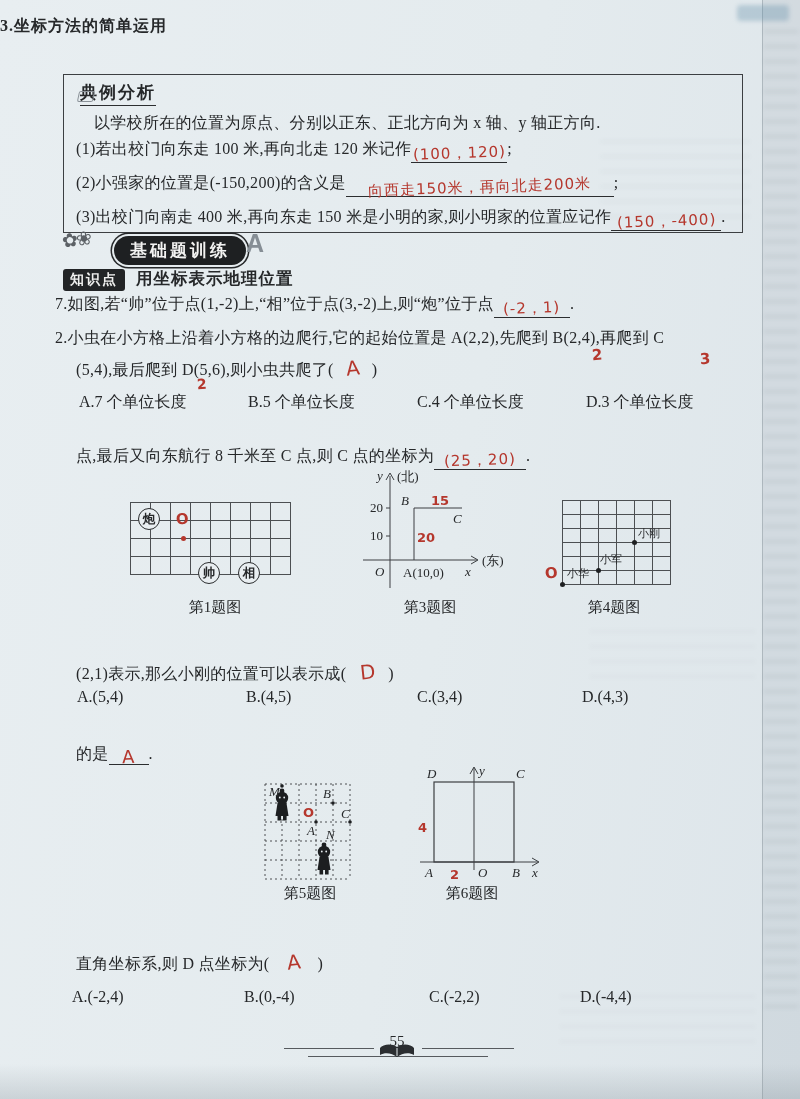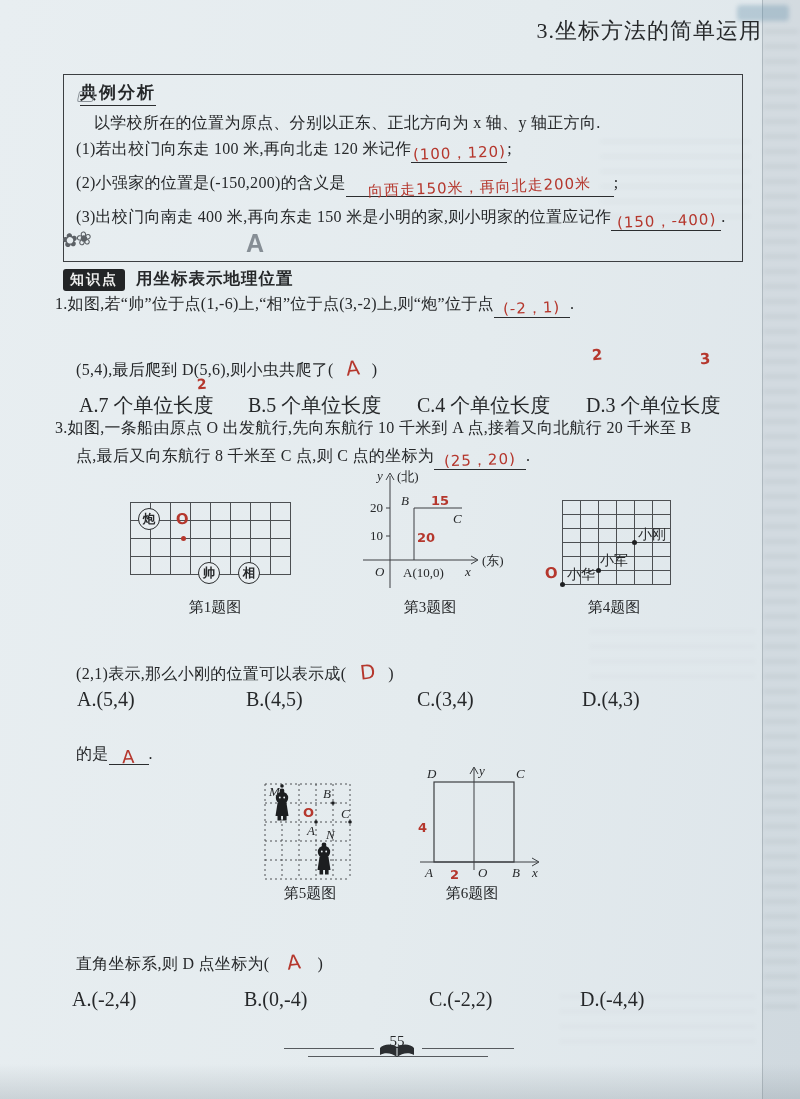--- a/index.html
+++ b/index.html
@@ -4,24 +4,24 @@
 <style>
   * { box-sizing: border-box; }
   html,body { margin:0; padding:0; background:#c8d1d6; }
   .page {
     position:relative; width:800px; height:1099px; margin:0 auto;
     background:linear-gradient(100deg,#e8eef1 0%, #e4ebee 55%, #dde5ea 100%);
     font-family:"Liberation Serif","DejaVu Serif",serif;
     color:#26282a; overflow:hidden;
   }
   .tline { position:absolute; font-size:16px; white-space:nowrap; letter-spacing:0.3px; }
-  .title { position:absolute; top:16px; left:0; width:762px; text-align:right;
-           font-size:22px; font-weight:normal; letter-spacing:1px; }
-  
-  .exbox { position:absolute; left:63px; top:74px; width:680px; height:188px;
+  .title { position:absolute; top:16px; left:0; width:762px; text-align:left;
+           font-size:16px; font-weight:bold; letter-spacing:1px; }
+  
+  .exbox { position:absolute; left:63px; top:74px; width:680px; height:159px;
            border:1.5px solid #3c3f42; }
   .exhead { position:absolute; left:16px; top:6px; font-size:17px; font-weight:bold;
             letter-spacing:2px; border-bottom:1.5px solid #2c2e30; padding-bottom:1px; }
   .exicon { position:absolute; left:-2px; top:10px; width:16px; height:11px;
             border:1.3px solid #8b9298; border-radius:2px; transform:skewX(-12deg); }
   .blank { display:inline-block; border-bottom:1.3px solid #2b2d2f; text-align:center;
            height:19px; vertical-align:-4px; }
   .hw { color:#b5372d; font-family:"DejaVu Sans",sans-serif; font-size:15px;
         display:inline-block; transform:rotate(-2deg); letter-spacing:1px; white-space:nowrap; }
   .redmark { position:absolute; color:#b5372d; font-family:"DejaVu Sans",sans-serif;
@@ -34,32 +34,32 @@
   .pill { position:absolute; left:114px; top:236px; background:#1e2022; color:#f3f3f2;
           font-size:17px; font-weight:bold; letter-spacing:3px; padding:3px 16px;
           border-radius:15px; box-shadow:0 0 0 2px #e6ecef, 0 0 0 3.5px #26282a; }
   .levelA { position:absolute; left:246px; top:229px; font-size:25px; font-weight:bold;
             color:#868e95; font-family:"Liberation Sans",sans-serif; }
   .kbadge { position:absolute; left:63px; top:269px; background:#222426; color:#efefee;
             font-size:14px; font-weight:bold; letter-spacing:2px; padding:2px 7px;
             border-radius:3px; }
   .ktext { position:absolute; left:136px; top:268px; font-size:16.5px; font-weight:bold;
            letter-spacing:1px; }
-  .opts span { position:absolute; font-size:20px; white-space:nowrap; }
+  .opts span { position:absolute; font-size:16px; white-space:nowrap; }
   .caption { position:absolute; width:120px; text-align:center; font-size:15px; }
   
   .grid-solid { position:absolute;
     background-image:linear-gradient(to right,#4c4f52 1px,transparent 1px),
                      linear-gradient(to bottom,#4c4f52 1px,transparent 1px);
     border-right:1px solid #4c4f52; border-bottom:1px solid #4c4f52; }
   .piece { position:absolute; width:22px; height:22px; border:1.4px solid #2c2e30;
            border-radius:50%; background:#e9eef1; font-size:12.5px; line-height:21px;
            text-align:center; font-weight:bold; }
   .dot { position:absolute; width:5px; height:5px; border-radius:50%; background:#1d1f21; }
-  .dlabel { position:absolute; font-size:14px; white-space:nowrap; }
+  .dlabel { position:absolute; font-size:11px; white-space:nowrap; }
   .reddot { position:absolute; width:5px; height:5px; border-radius:50%; background:#b5372d; }
   svg text { font-family:"Liberation Serif","DejaVu Serif",serif; font-size:13px; fill:#26282a; }
   svg .it { font-style:italic; }
   svg .sred { fill:#b5372d; font-family:"DejaVu Sans",sans-serif; font-weight:bold; }
   svg line, svg path.ln, svg polyline { stroke:#3c3f42; fill:none; }
   .doll { fill:#1c1e20; }
   
   .fline { position:absolute; height:1px; background:#565a5e; }
   .pageno { position:absolute; width:100px; text-align:center; font-size:15px; }
   
@@ -100,42 +100,43 @@
     </div>
     <div class="tline" style="left:12px;top:98px;">
       <span>(2)小强家的位置是(-150,200)的含义是</span><span class="blank" style="width:268px;"><span class="hw">向西走150米，再向北走200米</span></span><span>;</span>
     </div>
     <div class="tline" style="left:12px;top:132px;">
       <span>(3)出校门向南走 400 米,再向东走 150 米是小明的家,则小明家的位置应记作</span><span class="blank" style="width:110px;"><span class="hw">(150，-400)</span></span><span>.</span>
     </div>
   </div>
 
   <div class="flower">✿❀</div>
+  <div class="pill">基础题训练</div>
   <div class="levelA">A</div>
   <div class="kbadge">知识点</div>
   <div class="ktext">用坐标表示地理位置</div>
 
   <div class="tline" style="left:55px;top:294px;">
-    <span>1.如图,若“帅”位于点(1,-6)上,“相”位于点(3,-2)上,则“炮”位于点</span><span class="blank" style="width:76px;"><span class="hw">(-2，1)</span></span><span>.</span>
-  </div>
-
+    <span>7.如图,若“帅”位于点(1,-2)上,“相”位于点(3,-2)上,则“炮”位于点</span><span class="blank" style="width:76px;"><span class="hw">(-2，1)</span></span><span>.</span>
+  </div>
+
+  <div class="tline" style="left:55px;top:328px;">2.小虫在小方格上沿着小方格的边爬行,它的起始位置是 A(2,2),先爬到 B(2,4),再爬到 C</div>
   <span class="redmark" style="left:592px;top:346px;font-size:15px;">2</span>
   <span class="redmark" style="left:700px;top:350px;font-size:15px;">3</span>
   <div class="tline" style="left:76px;top:356px;">
     <span>(5,4),最后爬到 D(5,6),则小虫共爬了(</span><span class="ansgap" style="width:38px;"><span class="hw">A</span></span><span>)</span>
   </div>
   <span class="redmark" style="left:197px;top:376px;font-size:14px;">2</span>
   <div class="opts">
     <span style="left:79px;top:392px;">A.7 个单位长度</span>
     <span style="left:248px;top:392px;">B.5 个单位长度</span>
     <span style="left:417px;top:392px;">C.4 个单位长度</span>
     <span style="left:586px;top:392px;">D.3 个单位长度</span>
   </div>
 
-  <div class="tline" style="left:55px;top:418px;">3.如图,一条船由原点 O 出发航行,先向东航行 10 千米到 A 点,接着又向北航行 20 千米至 B</div>
   <div class="tline" style="left:76px;top:446px;">
     <span>点,最后又向东航行 8 千米至 C 点,则 C 点的坐标为</span><span class="blank" style="width:92px;"><span class="hw">(25，20)</span></span><span>.</span>
   </div>
 
   <div style="position:absolute;left:130px;top:498px;width:170px;height:85px;">
     <div class="grid-solid" style="left:0;top:4px;width:161px;height:73px;background-size:20px 18px;"></div>
     <div class="piece" style="left:8px;top:10px;">炮</div>
     <div class="piece" style="left:68px;top:64px;">帅</div>
     <div class="piece" style="left:108px;top:64px;">相</div>
     <span class="redmark" style="left:46px;top:12px;font-size:15px;">O</span>

